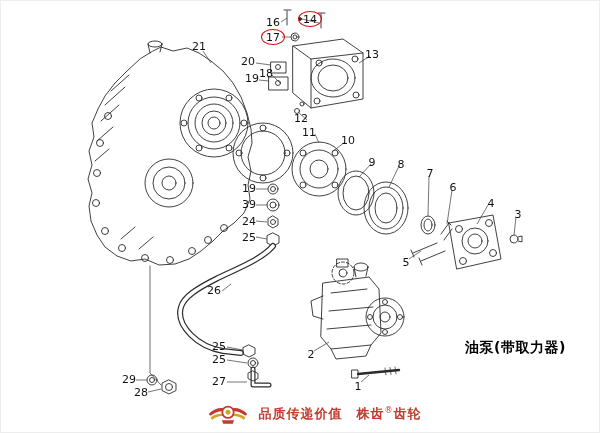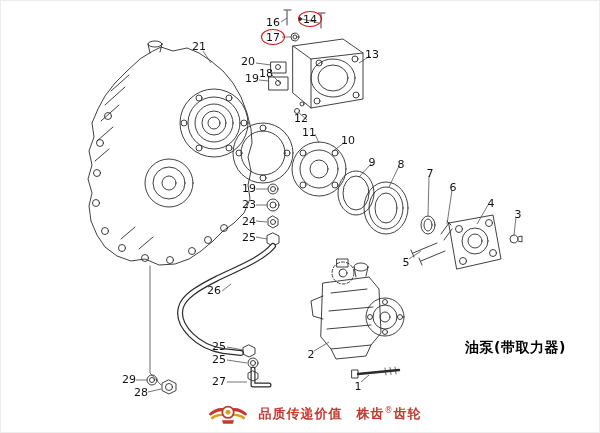--- a/index.html
+++ b/index.html
@@ -220,21 +220,21 @@
       <span class="callout" style="left: 308px; top: 131px;">11</span>
       <span class="callout" style="left: 347px; top: 139px;">10</span>
       <span class="callout" style="left: 371px; top: 161px;">9</span>
       <span class="callout" style="left: 400px; top: 163px;">8</span>
       <span class="callout" style="left: 429px; top: 172px;">7</span>
       <span class="callout" style="left: 452px; top: 186px;">6</span>
       <span class="callout" style="left: 490px; top: 202px;">4</span>
       <span class="callout" style="left: 517px; top: 213px;">3</span>
       <span class="callout" style="left: 405px; top: 261px;">5</span>
       <span class="callout" style="left: 248px; top: 187px;">19</span>
-      <span class="callout" style="left: 248px; top: 203px;">23</span>
+      <span class="callout" style="left: 248px; top: 203px;">39</span>
       <span class="callout" style="left: 248px; top: 220px; text-align: center;">24</span>
       <span class="callout" style="left: 248px; top: 236px;">25</span>
       <span class="callout" style="left: 213px; top: 289px;">26</span>
       <span class="callout" style="left: 218px; top: 345px;">25</span>
       <span class="callout" style="left: 218px; top: 358px;">25</span>
       <span class="callout" style="left: 218px; top: 380px;">27</span>
       <span class="callout" style="left: 128px; top: 378px;">29</span>
       <span class="callout" style="left: 140px; top: 391px;">28</span>
       <span class="callout" style="left: 310px; top: 353px;">2</span>
       <span class="callout" style="left: 357px; top: 385px;">1</span>

